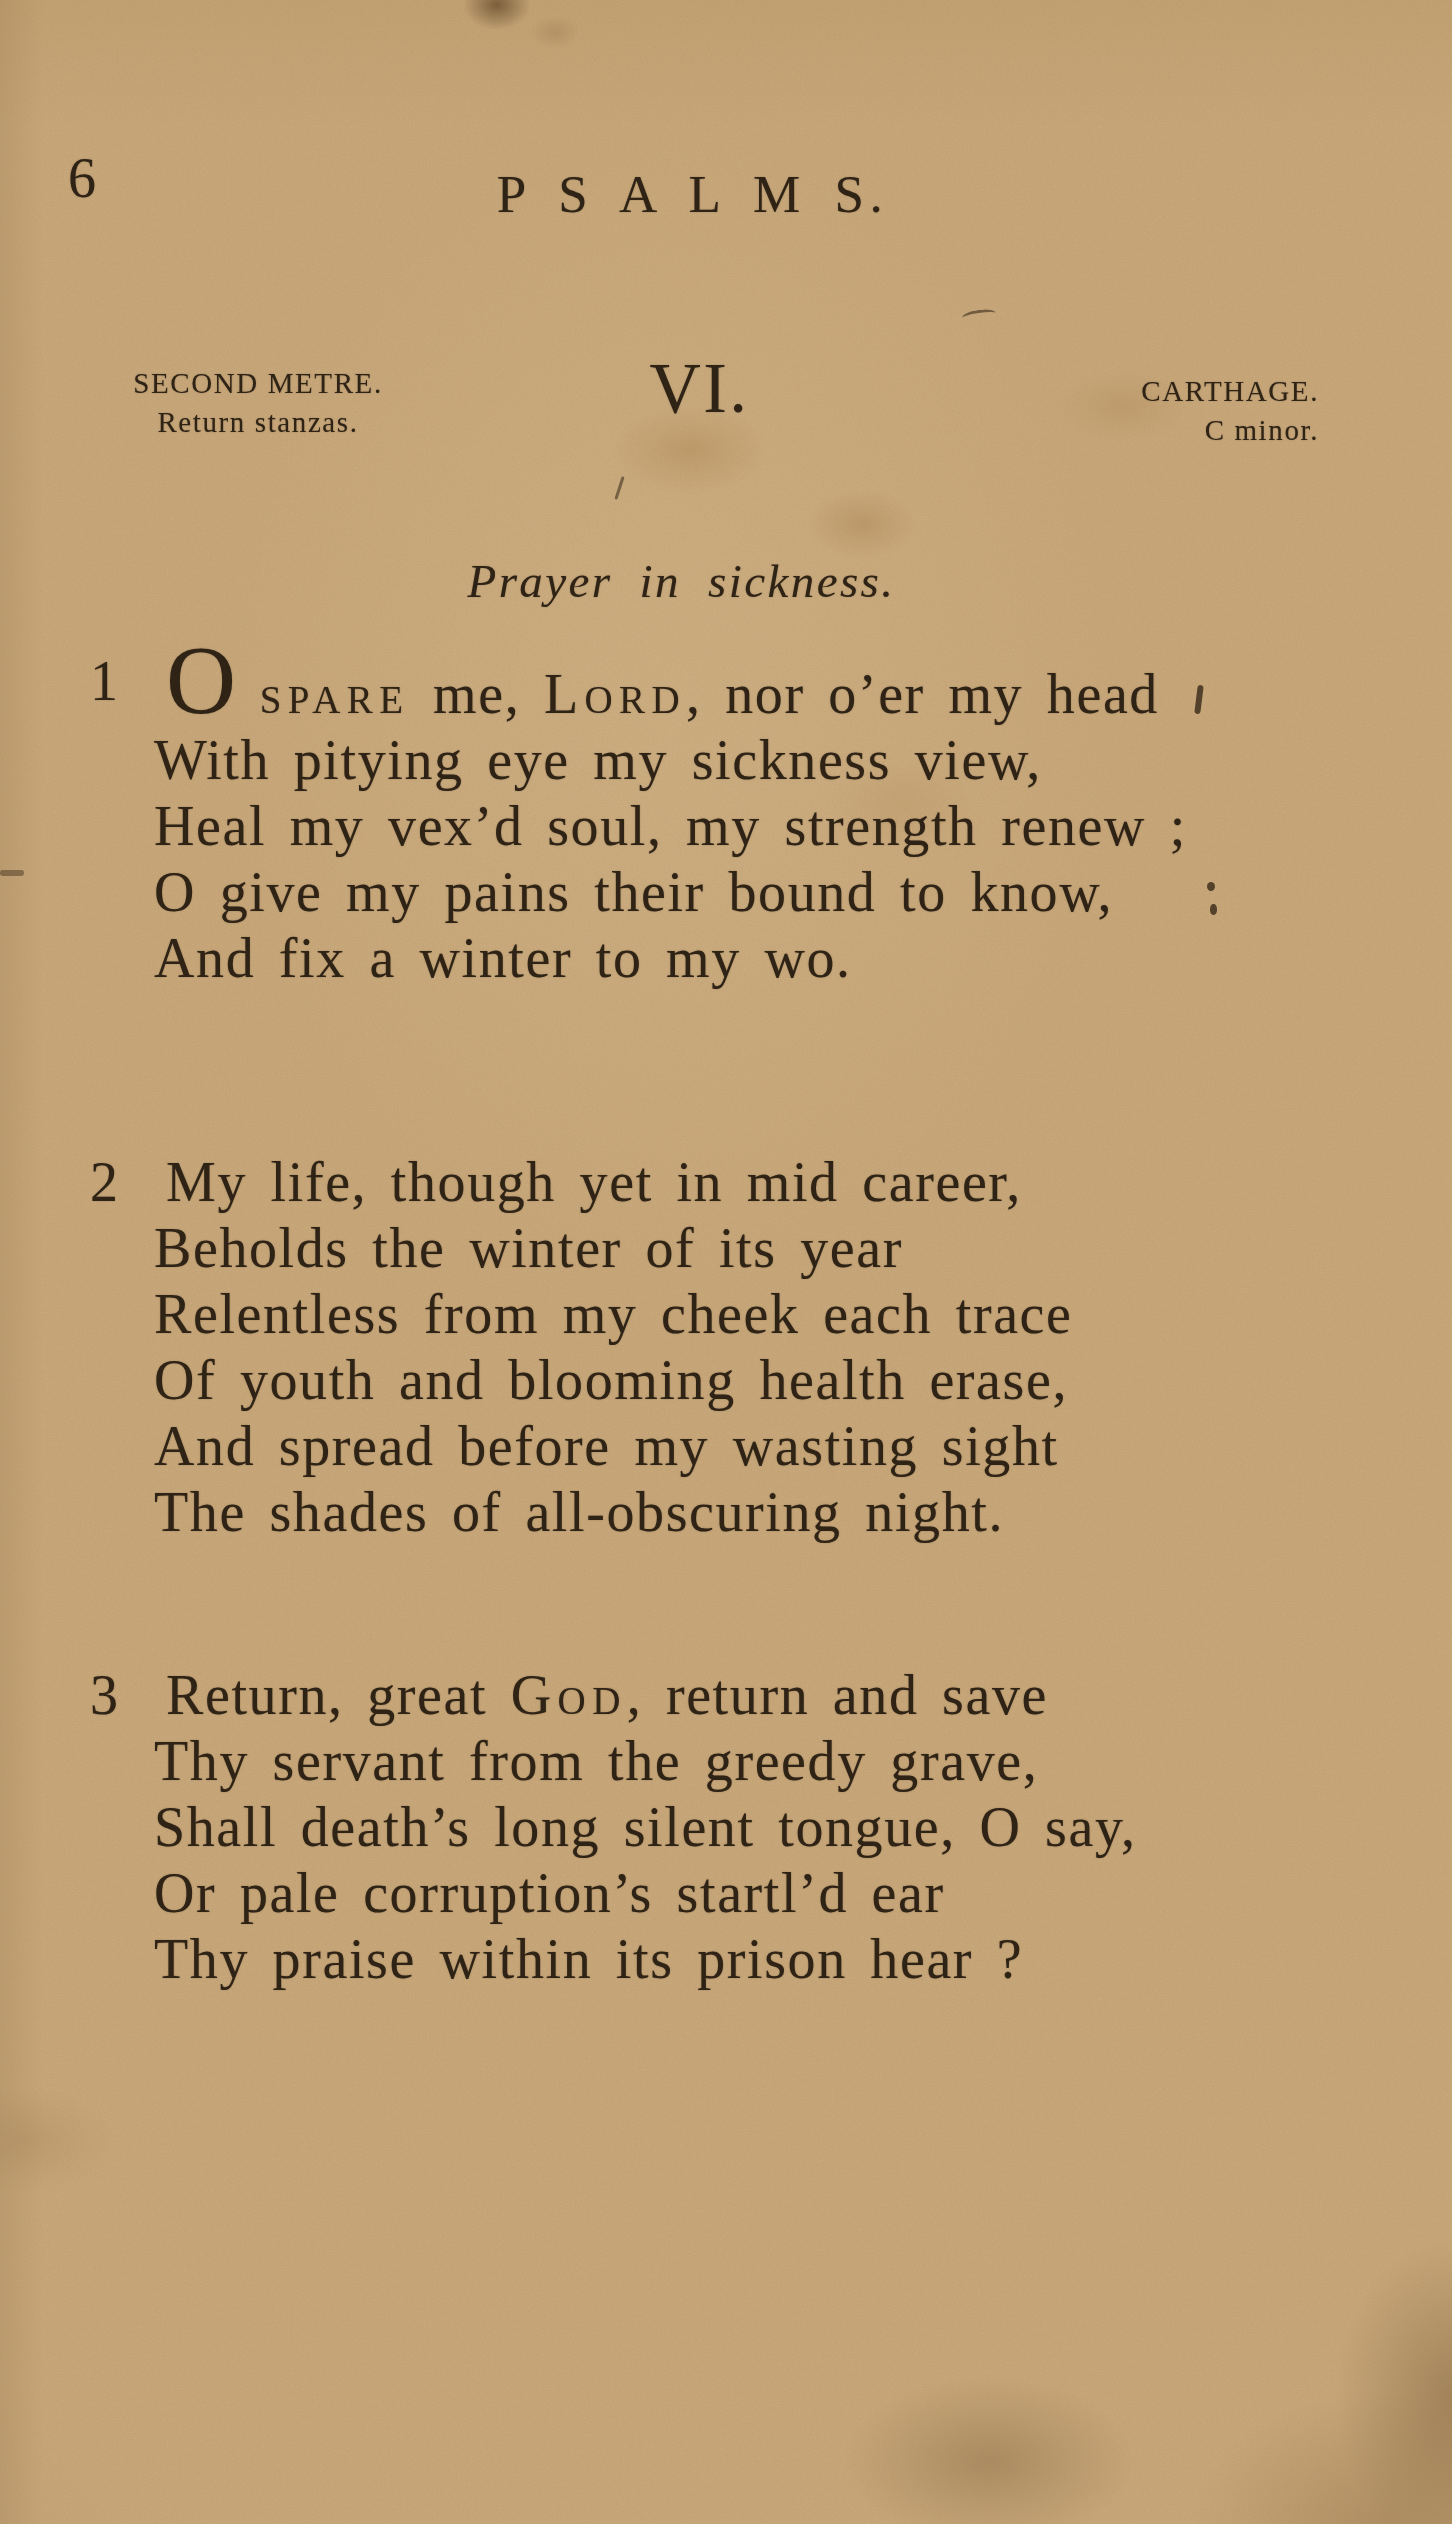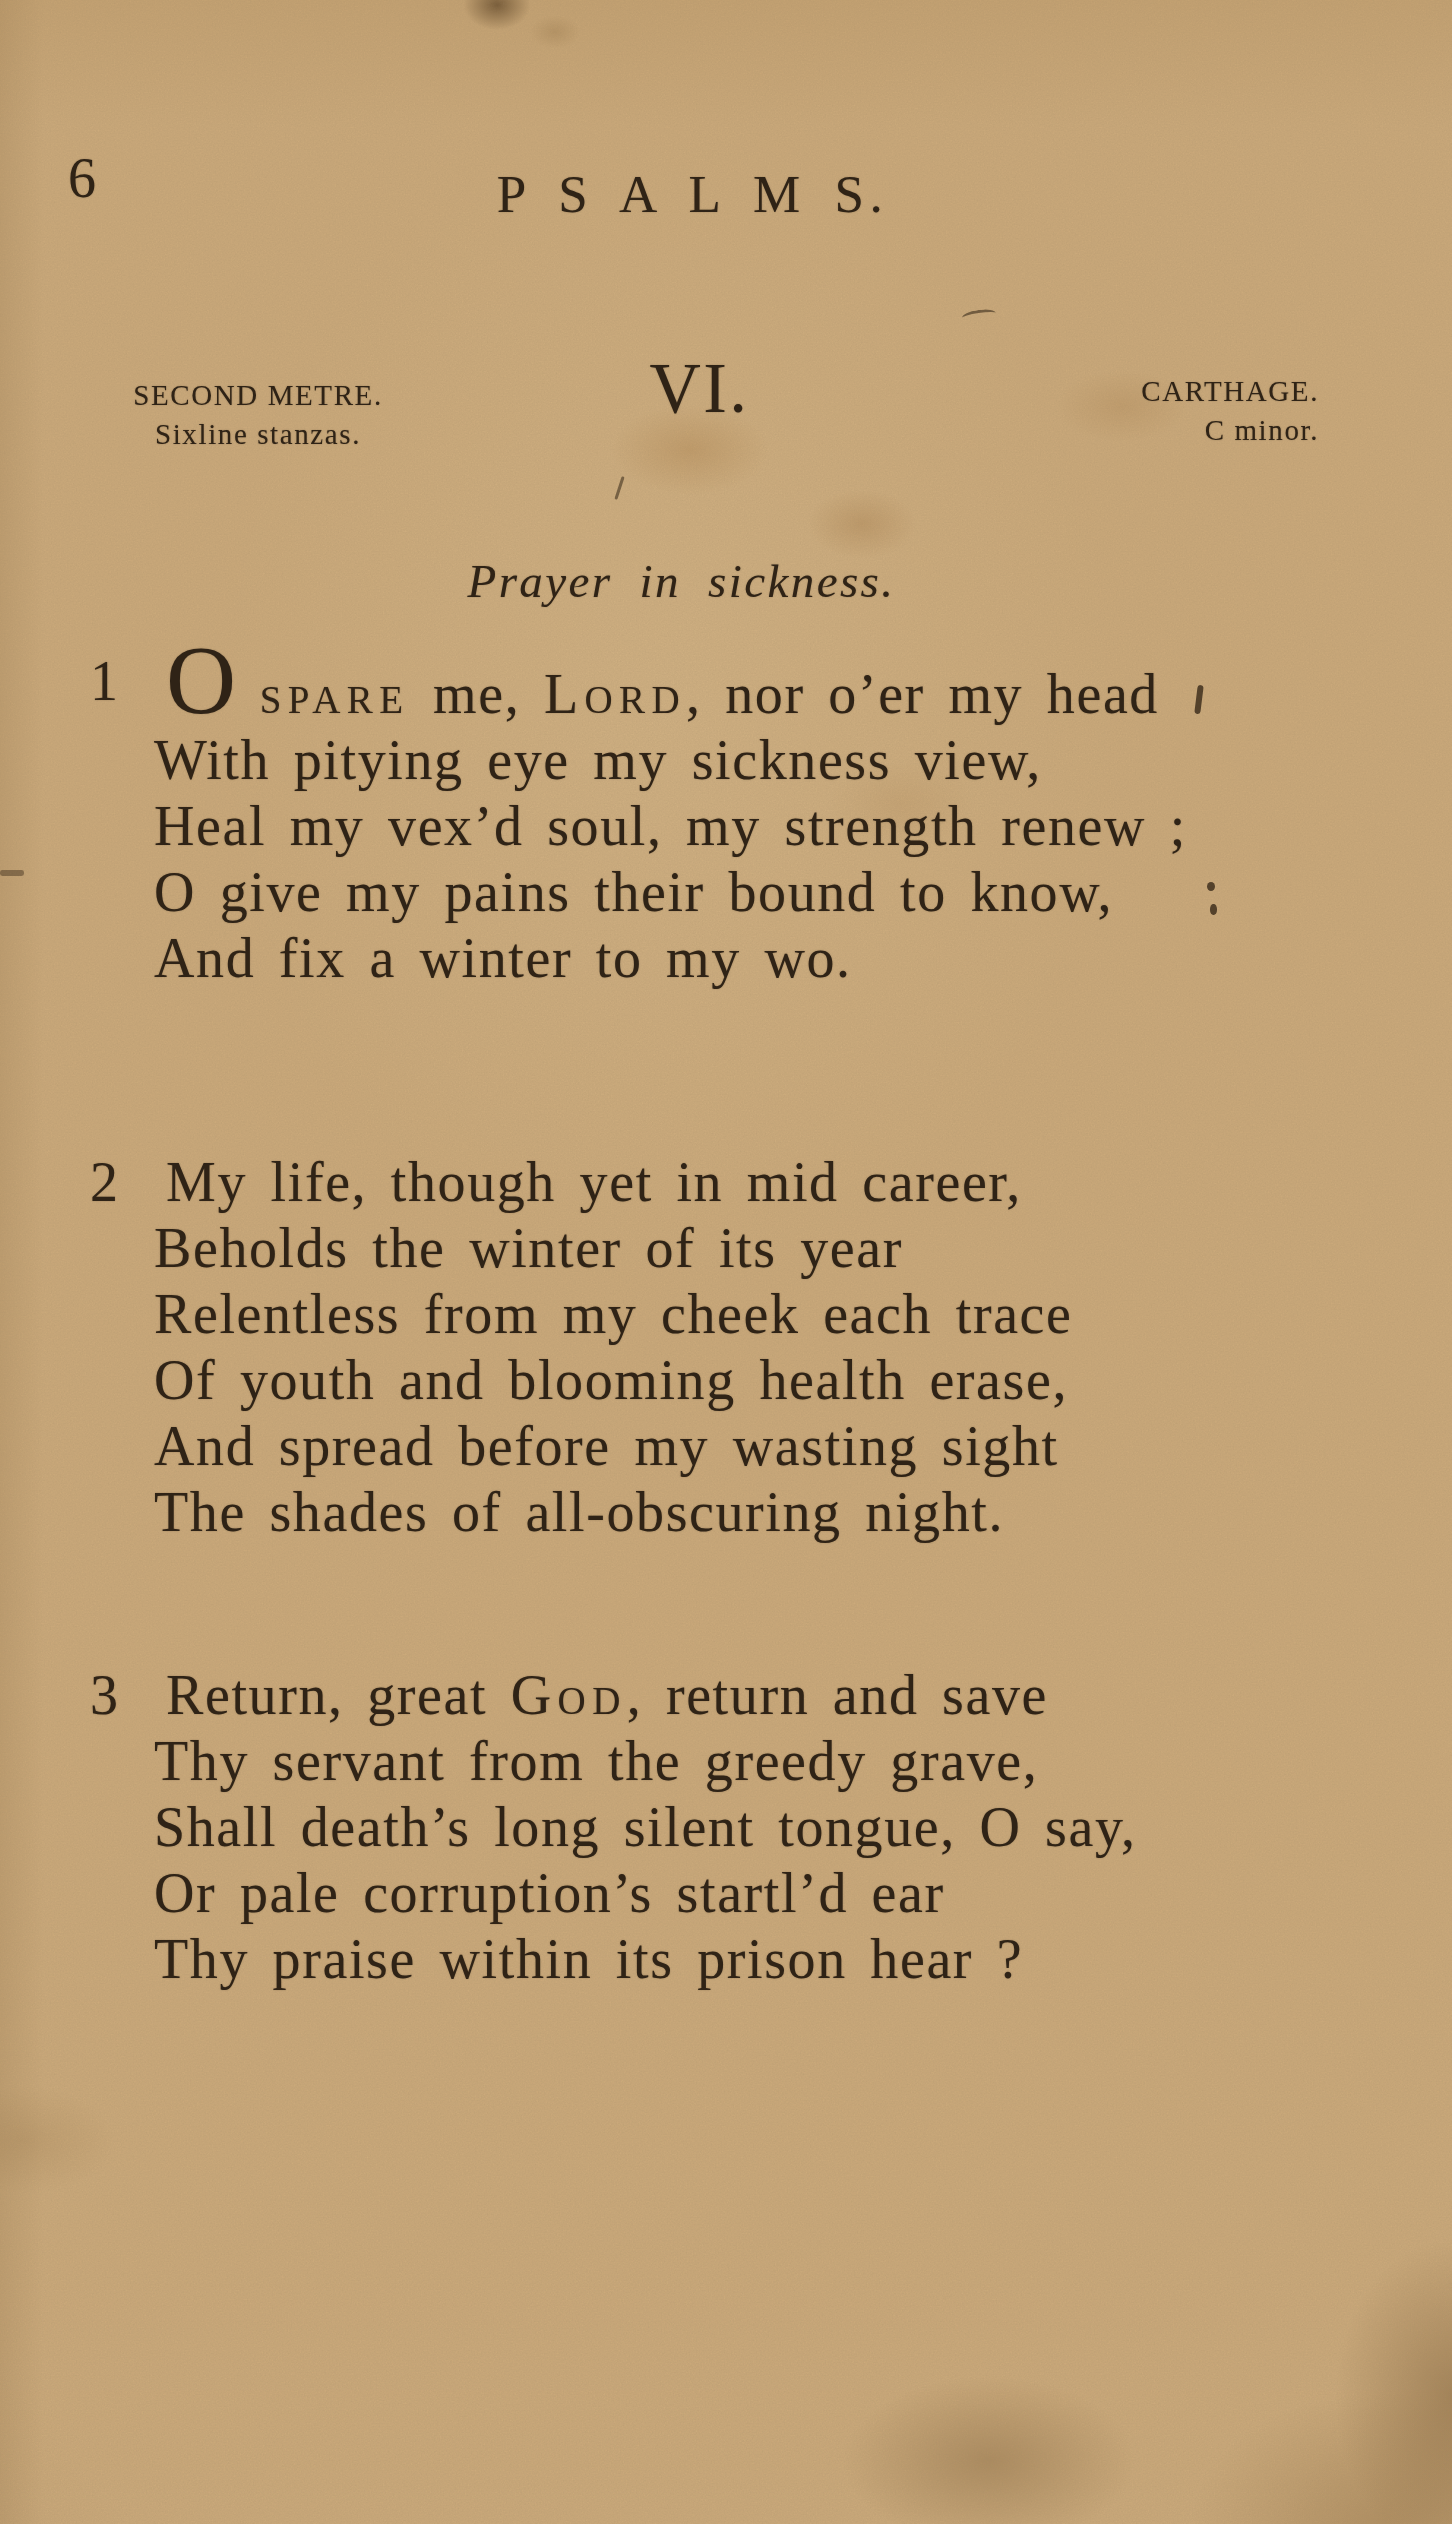--- a/index.html
+++ b/index.html
@@ -36,21 +36,21 @@
     position: absolute; left: 68px; top: 146px;
     font-size: 56px; line-height: 64px;
   }
   .running-head {
     position: absolute; left: -34px; top: 164px; width: 1453px;
     text-align: center;
     font-size: 53px; line-height: 61px;
     letter-spacing: 5.6px; word-spacing: 9.7px;
   }
   .metre-block {
-    position: absolute; left: 105px; top: 376px; width: 306px;
+    position: absolute; left: 105px; top: 364px; width: 306px;
     text-align: center; font-size: 29px; line-height: 39px; letter-spacing: 1.6px;
   }
   .section-number {
     position: absolute; left: 635px; top: 350px; width: 129px;
     text-align: center; font-size: 71px; line-height: 77px; letter-spacing: 2.4px;
   }
   .tune-block {
     position: absolute; left: 1078px; top: 372px; width: 241px;
     text-align: right; font-size: 29px; line-height: 39px; letter-spacing: 1.6px;
   }
@@ -101,21 +101,21 @@
     </filter>
     <rect width="1806" height="3139" filter="url(#grain)" opacity="0.5"></rect>
   </svg>
 
   <div class="page-number ink">6</div>
 
   <div class="running-head ink">P S A L M S.</div>
 
   <div class="metre-block ink">
     <div>SECOND METRE.</div>
-    <div>Sixline stanzas.</div>
+    <div>Return stanzas.</div>
   </div>
 
   <div class="section-number ink">VI.</div>
 
   <div class="tune-block ink">
     <div>CARTHAGE.</div>
     <div>C minor.</div>
   </div>
 
   <div class="hymn-title ink">Prayer in sickness.</div>

